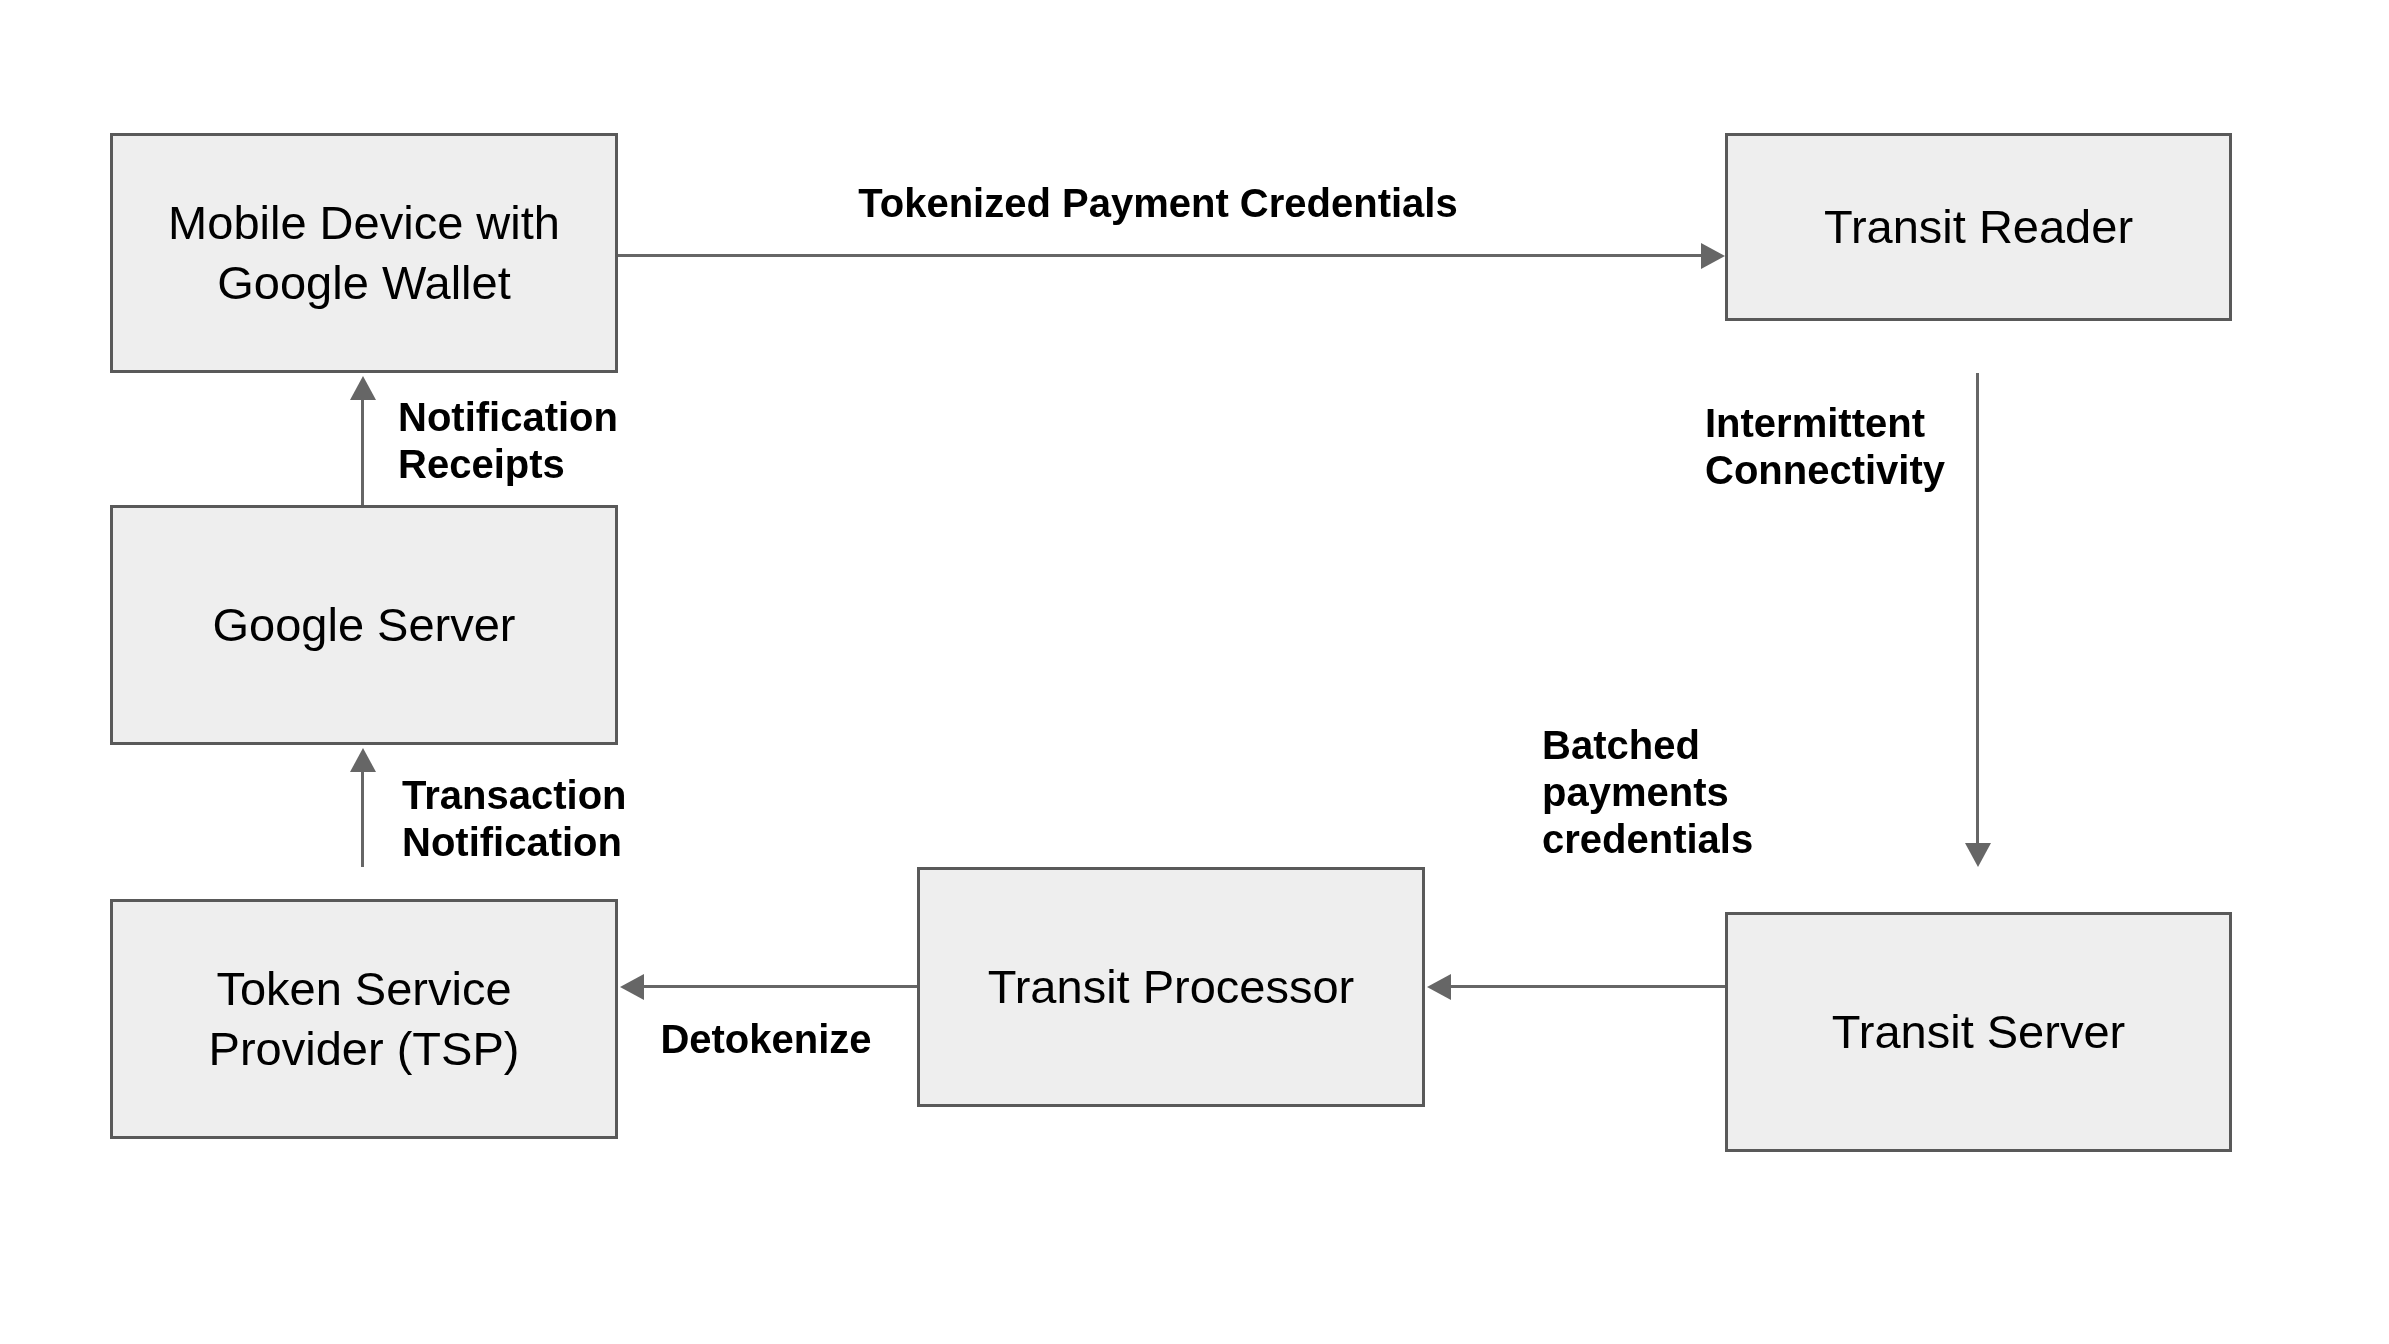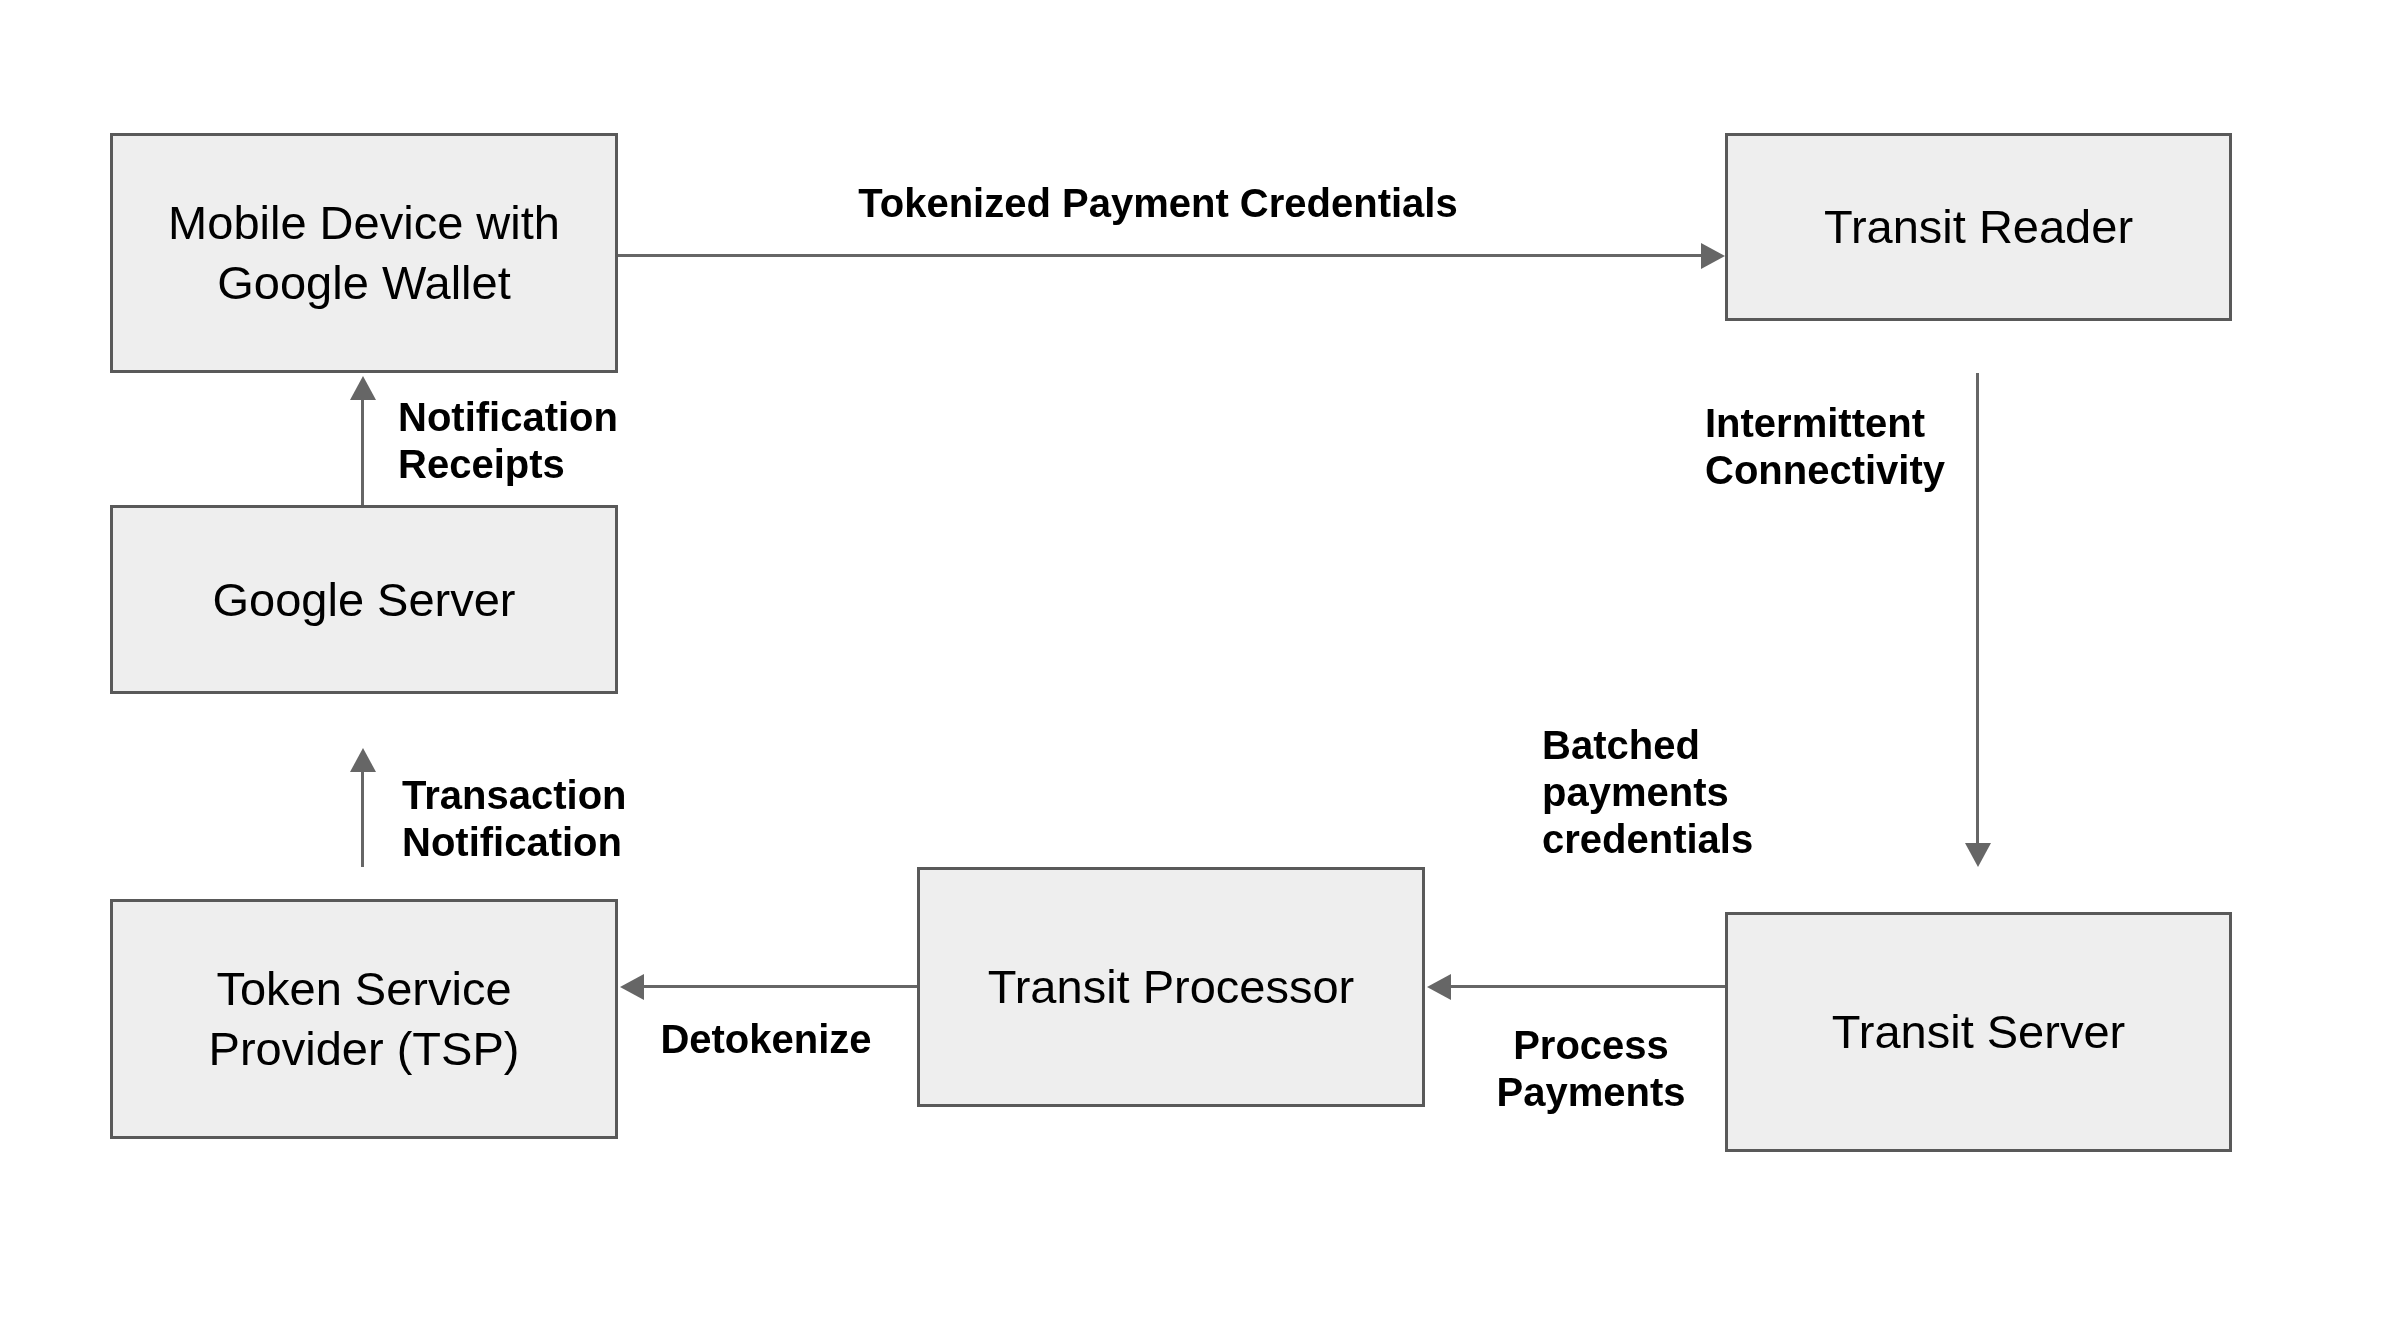--- a/index.html
+++ b/index.html
@@ -61,21 +61,21 @@
 
   <div class="node" style="left:110px; top:133px; width:508px; height:240px;">
     <span class="node-label">Mobile Device with
 Google Wallet</span>
   </div>
 
   <div class="node" style="left:1725px; top:133px; width:507px; height:188px;">
     <span class="node-label">Transit Reader</span>
   </div>
 
-  <div class="node" style="left:110px; top:505px; width:508px; height:189px;">
+  <div class="node" style="left:110px; top:505px; width:508px; height:240px;">
     <span class="node-label">Google Server</span>
   </div>
 
   <div class="node" style="left:110px; top:899px; width:508px; height:240px;">
     <span class="node-label">Token Service
 Provider (TSP)</span>
   </div>
 
   <div class="node" style="left:917px; top:867px; width:508px; height:240px;">
     <span class="node-label">Transit Processor</span>
@@ -102,20 +102,18 @@
   <div class="line" style="left:1976px; top:373px; width:3px; height:470px;"></div>
   <div class="arrowhead ah-down" style="left:1965px; top:843px;"></div>
   <div class="edge-label" style="left:1705px; top:400px; width:255px; ">Intermittent
 Connectivity</div>
   <div class="edge-label" style="left:1542px; top:722px; width:310px; ">Batched
 payments
 credentials</div>
 
   <div class="line" style="left:1451px; top:985px; width:274px; height:3px;"></div>
   <div class="arrowhead ah-left" style="left:1427px; top:974px;"></div>
-  <div class="edge-label" style="left:1466px; top:1022px; width:250px; text-align:center;">Process
-Payments</div>
 
   <div class="line" style="left:644px; top:985px; width:273px; height:3px;"></div>
   <div class="arrowhead ah-left" style="left:620px; top:974px;"></div>
   <div class="edge-label" style="left:641px; top:1016px; width:250px; text-align:center;">Detokenize</div>
 
 </div>
 
 </body></html>

